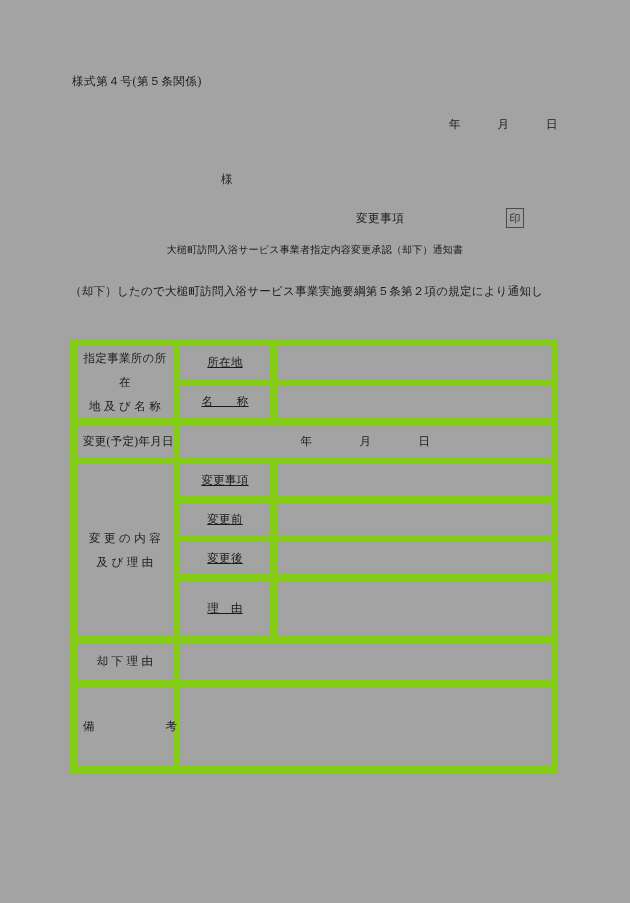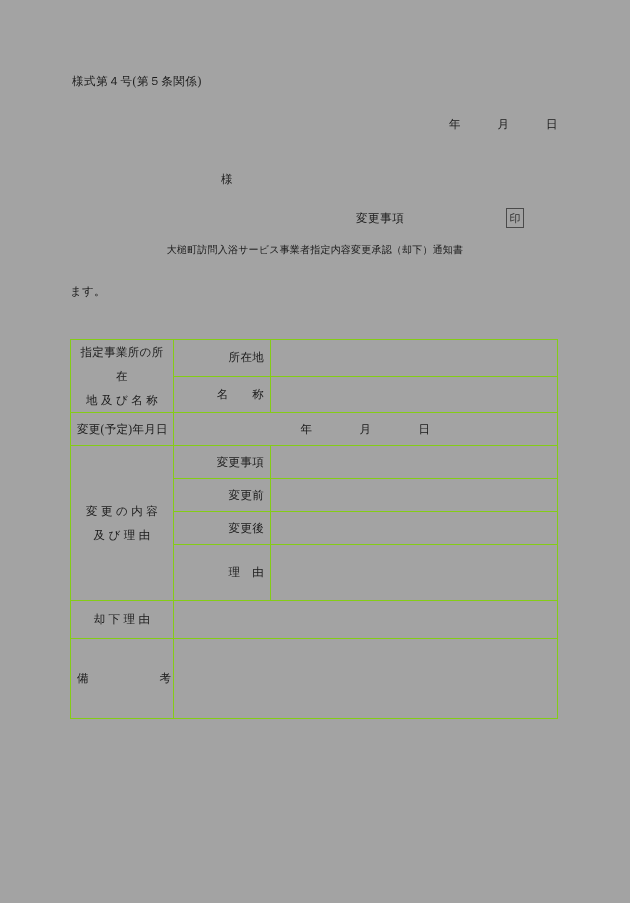--- a/index.html
+++ b/index.html
@@ -111,39 +111,40 @@
   .form-table {
     position: absolute;
     left: 70px;
     top: 339px;
     width: 488px;
     border-collapse: collapse;
     table-layout: fixed;
     font-size: 11.5px;
   }
   .form-table td {
-    border: 1px solid #84cc16;
+    border: 7px solid #84cc16;
     padding: 0 6px;
     vertical-align: middle;
     font-size: 11.5px;
     letter-spacing: 0.3px;
   }
   .lbl {
     text-align: center;
     white-space: pre;
     line-height: 19px;
   }
   .lbl-main {
     text-align: center;
     white-space: pre-line;
     line-height: 24px;
   }
   .sub {
-    text-align: right;
-    white-space: pre;
+    text-align: center;
+    white-space: pre;
+    text-decoration: underline;
   }
   .val {
     text-align: left;
   }
   .val-center {
     text-align: center;
     white-space: pre;
   }
   .col-label { width: 103px; }
   .col-sub   { width: 97px; }
@@ -162,21 +163,21 @@
   <div class="addressee">　　　　　　　　　　　様</div>
 
   <div class="issuer-row">
     <div class="issuer-name">変更事項</div>
     <div class="seal-box">印</div>
   </div>
 
   <div class="doc-title">大槌町訪問入浴サービス事業者指定内容変更承認（却下）通知書</div>
 
   <div class="body-text">
-    <span class="l">ます。</span>
+    <span class="l">（却下）したので大槌町訪問入浴サービス事業実施要綱第５条第２項の規定により通知し</span>
   </div>
 
   <table class="form-table">
     <colgroup>
       <col class="col-label">
       <col class="col-sub">
       <col>
     </colgroup>
     <tbody>
       <tr>

